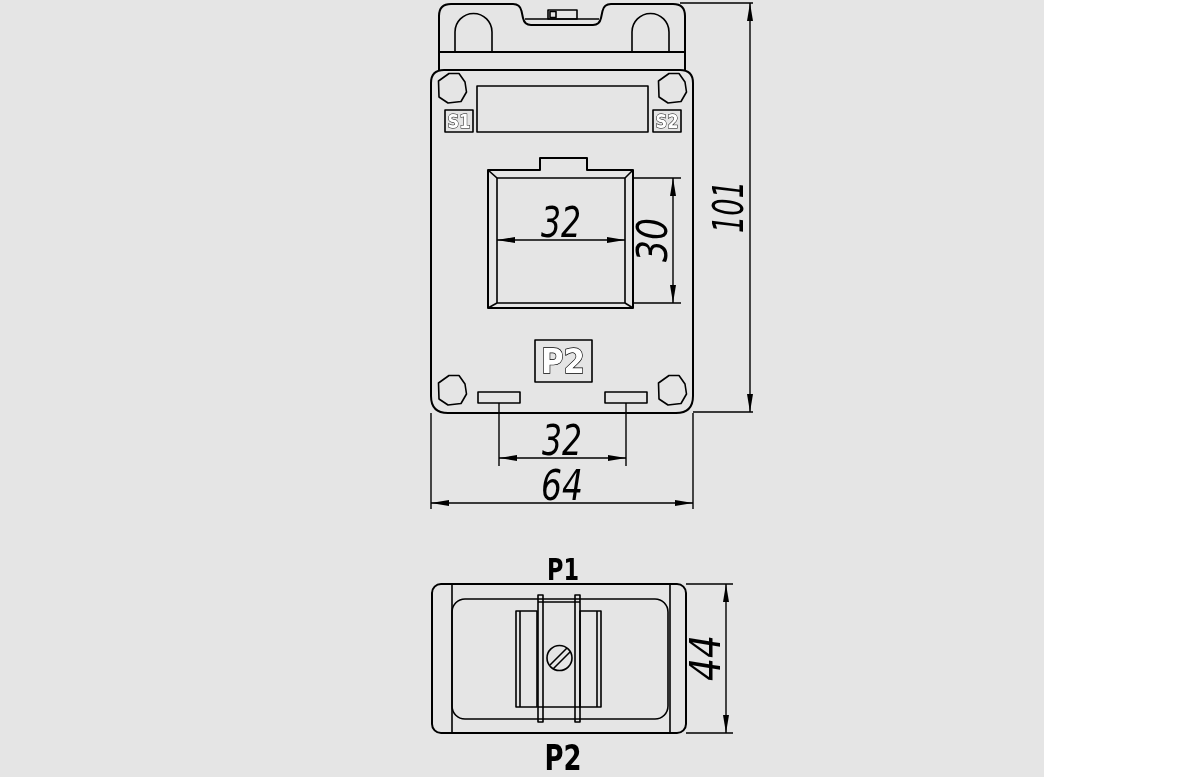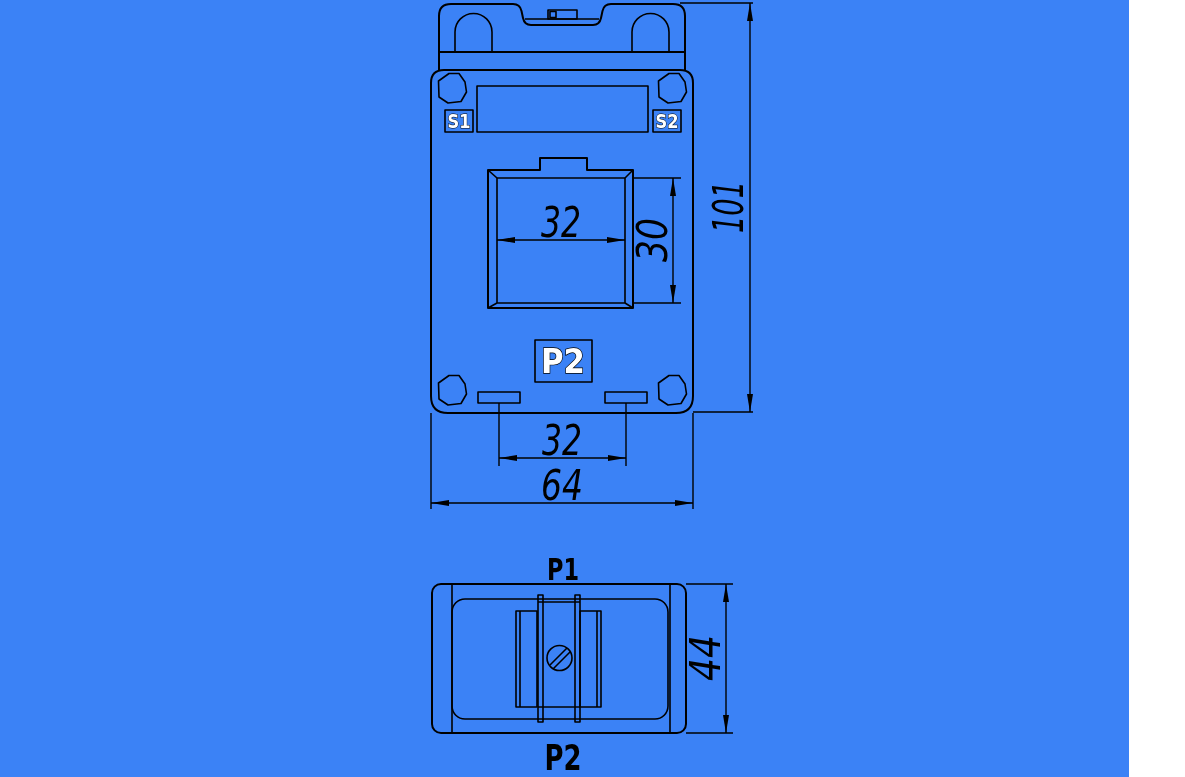--- a/index.html
+++ b/index.html
@@ -1,16 +1,16 @@
 <!DOCTYPE html>
 <html><head>
 <meta charset="utf-8">
 <style>
   html,body { margin:0; padding:0; background:#ffffff; }
-  .stage { width:1129px; height:777px; position:relative; background:#3b82f6; }
+  .stage { width:1044px; height:777px; position:relative; background:#e5e5e5; }
   svg text { user-select:none; }
   .ol   { fill:none; stroke:#000; stroke-width:2;   stroke-linejoin:round; stroke-linecap:round; }
   .ol15 { fill:none; stroke:#000; stroke-width:1.6; stroke-linejoin:round; }
   .dl   { fill:none; stroke:#000; stroke-width:1.4; }
   .dimtext { font-family:"DejaVu Sans", sans-serif; font-style:italic; font-size:42px; fill:#000; }
   .lblout  { font-family:"DejaVu Sans", sans-serif; font-weight:bold; fill:#fff; stroke:#000; paint-order:stroke; }
   .lblsolid{ font-family:"DejaVu Sans", sans-serif; font-weight:bold; fill:#000; }
 </style>
 </head>
 <body>

